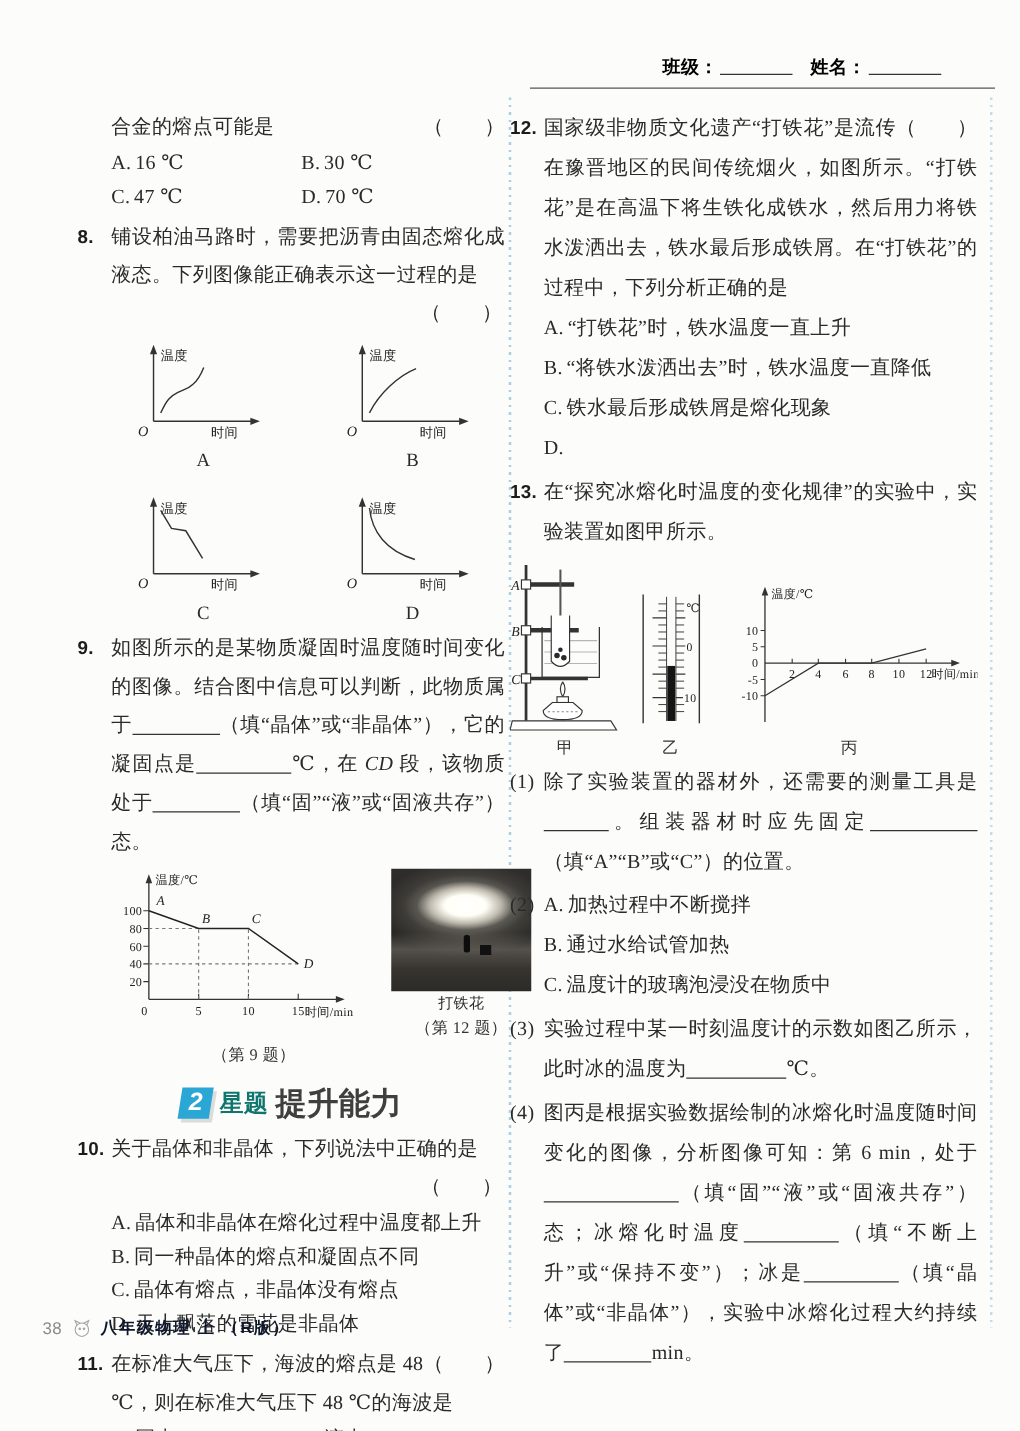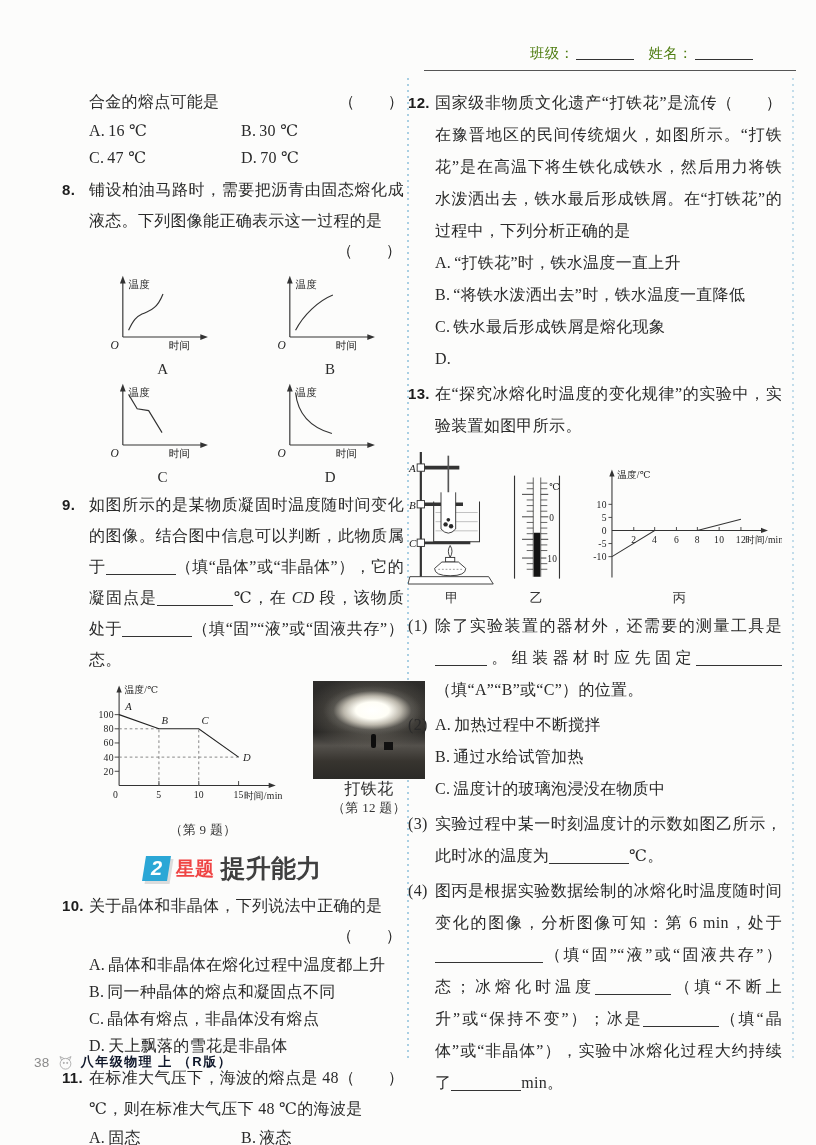--- a/index.html
+++ b/index.html
@@ -1,19 +1,19 @@
 <!DOCTYPE html>
 <html><head>
 <meta charset="utf-8">
 <style>
   html,body{margin:0;padding:0;background:#e8e8e8;}
   .page{position:relative;width:816px;height:1145px;background:#fcfcfb;margin:0 auto;overflow:hidden;
         font-family:"Liberation Serif","DejaVu Serif",serif;color:#2a2a2a;font-size:16px;letter-spacing:.3px;}
   
-  .hdr{position:absolute;left:530px;top:44px;font-size:14.5px;color:#4d7c0f;}
+  .hdr{position:absolute;left:530px;top:44px;font-size:14.5px;color:#000000;font-weight:bold;}
   .hdr-blank{display:inline-block;width:58px;height:14px;border-bottom:1px solid #333;vertical-align:-2px;margin:0 14px 0 2px;}
   .hdr-blank:last-child{margin-right:0;}
   .hdr-rule{position:absolute;left:424px;top:70px;width:372px;border-top:1px solid #555;}
   
   .col{position:absolute;top:84px;}
   .col-left{left:62px;width:342px;}
   .col-right{left:408px;width:374px;}
   .vdot{position:absolute;width:2px;top:78px;height:984px;
         background:repeating-linear-gradient(180deg,#a9cfe3 0 2px,rgba(0,0,0,0) 2px 6px);}
   .vdot.mid{left:407px;}
@@ -28,46 +28,46 @@
   .brline{text-align:right;line-height:30px;padding-right:2px;}
   .br-float{float:right;}
   .opt{display:flex;line-height:27px;}
   .col-right .opt{line-height:32px;}
   .olab{margin-right:3px;flex:none;}
   .optgrid{display:grid;grid-template-columns:152px 1fr;line-height:27px;}
   .blank{display:inline-block;border-bottom:1px solid #333;height:15px;vertical-align:-3px;}
   .w52{width:52px}.w58{width:58px}.w70{width:70px}.w76{width:76px}.w80{width:80px}.w86{width:86px}.w108{width:108px}
   .it{font-style:italic;}
   
-  .graph-grid{display:grid;grid-template-columns:1fr 1fr;gap:2px 20px;justify-items:center;margin:6px 0 0;}
+  .graph-grid{display:grid;grid-template-columns:1fr 1fr;gap:16px 20px;justify-items:center;margin:6px 0 0;}
   .gletter{text-align:center;font-size:15px;line-height:18px;}
   
   svg text{font-family:"Liberation Serif","DejaVu Serif",serif;fill:#222;}
   .sv11{font-size:11px;}
   .svO{font-size:12px;font-style:italic;}
   .svIt{font-size:12px;font-style:italic;}
   .curve{fill:none;stroke:#333;stroke-width:1.2;}
   .axln{stroke:#333;stroke-width:1.2;}
   .tick{stroke:#333;stroke-width:1;fill:none;}
   .dash{stroke:#777;stroke-width:1;stroke-dasharray:3,3;fill:none;}
   .fig-row9{display:flex;gap:16px;align-items:flex-start;margin-top:6px;}
   .figcap{text-align:center;font-size:13px;line-height:19px;color:#333;}
-  .photocap{text-align:center;font-size:16px;line-height:19px;}
+  .photocap{text-align:center;font-size:12px;line-height:19px;}
   .photo{width:112px;height:98px;position:relative;
     background:
      radial-gradient(ellipse 52px 26px at 53% 30%, #ffffff 0%, #fffef6 32%, rgba(216,211,198,.78) 55%, rgba(112,110,104,.35) 75%, rgba(40,40,40,0) 95%),
      radial-gradient(ellipse 86px 48px at 53% 33%, rgba(193,188,175,.55) 0%, rgba(112,107,97,.32) 55%, rgba(40,40,38,0) 80%),
      linear-gradient(180deg,#2e2d2b 0%,#262523 52%,#54514c 66%,#37342f 82%,#2b2a27 100%);}
   .photo::after{content:"";position:absolute;left:52%;top:54%;width:5px;height:14px;background:#0d0d0d;border-radius:2px;}
   .photo::before{content:"";position:absolute;left:63%;top:62%;width:9px;height:8px;background:#111;}
   
   .banner{display:flex;align-items:center;justify-content:center;gap:6px;margin:13px 0 5px;font-family:"Liberation Sans","DejaVu Sans",sans-serif;}
   .b2{position:relative;display:inline-block;background:#2ba7d6;transform:skewX(-9deg);padding:0 7px 1px;box-shadow:3px 3px 0 #dcdcdc;}
   .b2 span{display:inline-block;transform:skewX(9deg);color:#fff;font-weight:800;font-style:italic;font-size:20px;line-height:24px;}
-  .bblue{color:#ef4444;font-weight:700;font-size:19px;}
+  .bblue{color:#0f766e;font-weight:700;font-size:19px;}
   .bdark{color:#3f3f3f;font-weight:700;font-size:25px;}
   
   .fig-row13{display:flex;justify-content:space-between;align-items:flex-end;margin:6px 0 2px;}
   .figcol{display:flex;flex-direction:column;align-items:center;}
   
   .footer{position:absolute;left:34px;top:1053px;display:flex;align-items:center;gap:7px;
           font-family:"Liberation Sans","DejaVu Sans",sans-serif;}
   .pagenum{color:#8a8a8a;font-size:13.5px;}
   .booktitle{color:#0f172a;font-weight:700;font-size:13px;letter-spacing:1.5px;}
 </style>

